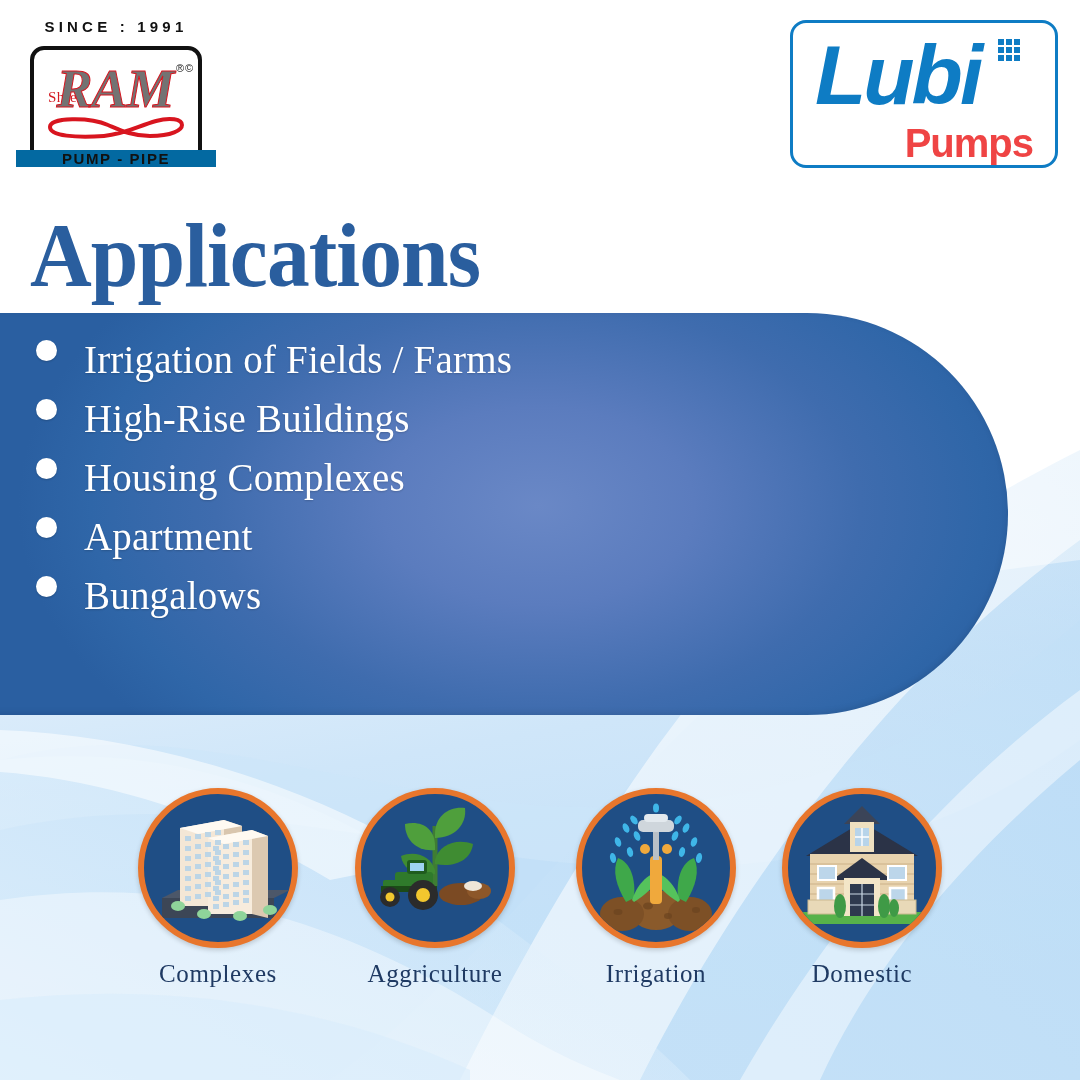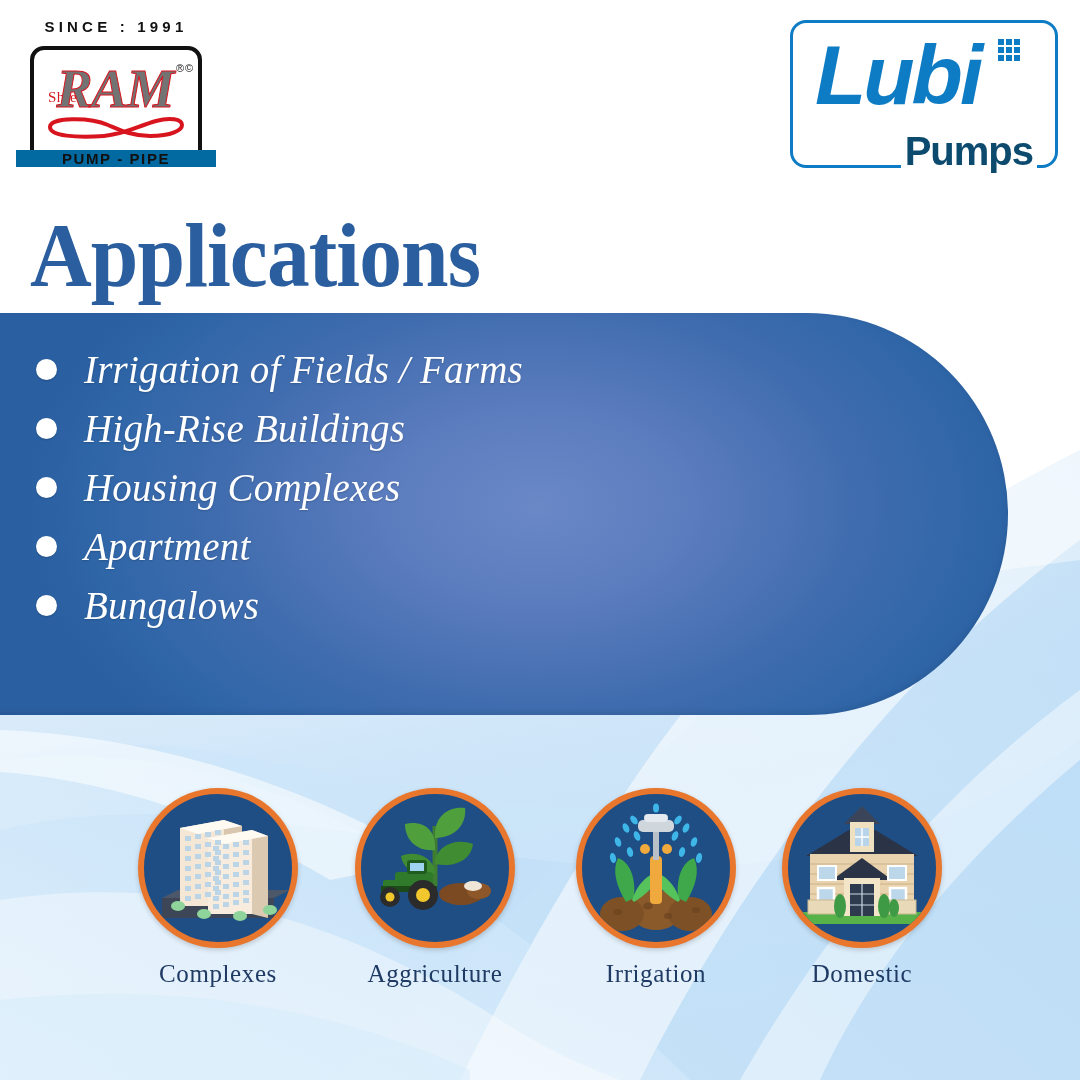--- a/index.html
+++ b/index.html
@@ -29,38 +29,38 @@
     font-size:15px;font-weight:bold;letter-spacing:1.6px;color:#111;background:#0369a1;
     font-family:"Liberation Sans",sans-serif;}
 
   
   #lubi-logo{position:absolute;left:790px;top:20px;width:268px;height:148px;
     border:3px solid #0e7cc4;border-radius:16px;box-sizing:border-box;background:#fff;}
   #lubi-word{position:absolute;left:22px;top:10px;font-family:"Liberation Sans",sans-serif;
     font-style:italic;font-weight:bold;font-size:84px;line-height:84px;color:#0e7cc4;
     letter-spacing:-3px;}
   #lubi-dots{position:absolute;left:205px;top:16px;width:26px;height:26px;}
-  #lubi-pumps{position:absolute;right:18px;top:108px;font-family:"Liberation Sans",sans-serif;
-    font-weight:bold;font-size:40px;line-height:40px;color:#0c4a6e;letter-spacing:-1px;
+  #lubi-pumps{position:absolute;right:18px;top:100px;font-family:"Liberation Sans",sans-serif;
+    font-weight:bold;font-size:40px;line-height:40px;color:#ef4444;letter-spacing:-1px;
     background:#fff;padding:0 4px;}
 
   
   #title{position:absolute;left:30px;top:209px;
     font-family:"Liberation Serif",serif;font-weight:bold;font-size:92px;line-height:92px;
     color:#2a5e9e;letter-spacing:-1px;transform:scaleX(.93);transform-origin:left top;}
 
   
   #panel{position:absolute;left:-60px;top:313px;width:1068px;height:402px;
     border-radius:0 201px 201px 0;
     background:
       radial-gradient(ellipse 520px 330px at 56% 48%, #6a88c6 0%, #5b7cbe 30%, #3f6cae 62%, #2f66a8 86%, #2a5fa1 100%);
     box-shadow:inset 0 -2px 6px rgba(0,0,0,.10);}
 
   #bullets{position:absolute;left:36px;top:340px;width:820px;}
-  .blt{display:flex;align-items:center;height:59px;font-style:italic;}
+  .blt{display:flex;align-items:flex-start;height:59px;}
   .blt .dot{width:21px;height:21px;border-radius:50%;background:#fff;flex:0 0 21px;
     box-shadow:0 1px 2px rgba(0,0,0,.18);}
   .blt .txt{margin-left:27px;font-family:"Liberation Serif",serif;font-size:39px;
     line-height:39px;color:#ffffff;letter-spacing:.2px;
     text-shadow:0 1px 2px rgba(0,0,0,.18);}
 
   
   .circ-wrap{position:absolute;width:180px;text-align:center;}
   .circ{width:160px;height:160px;border-radius:50%;border:6px solid #e8762c;
     background:#1f4e85;box-sizing:border-box;overflow:hidden;position:relative;

